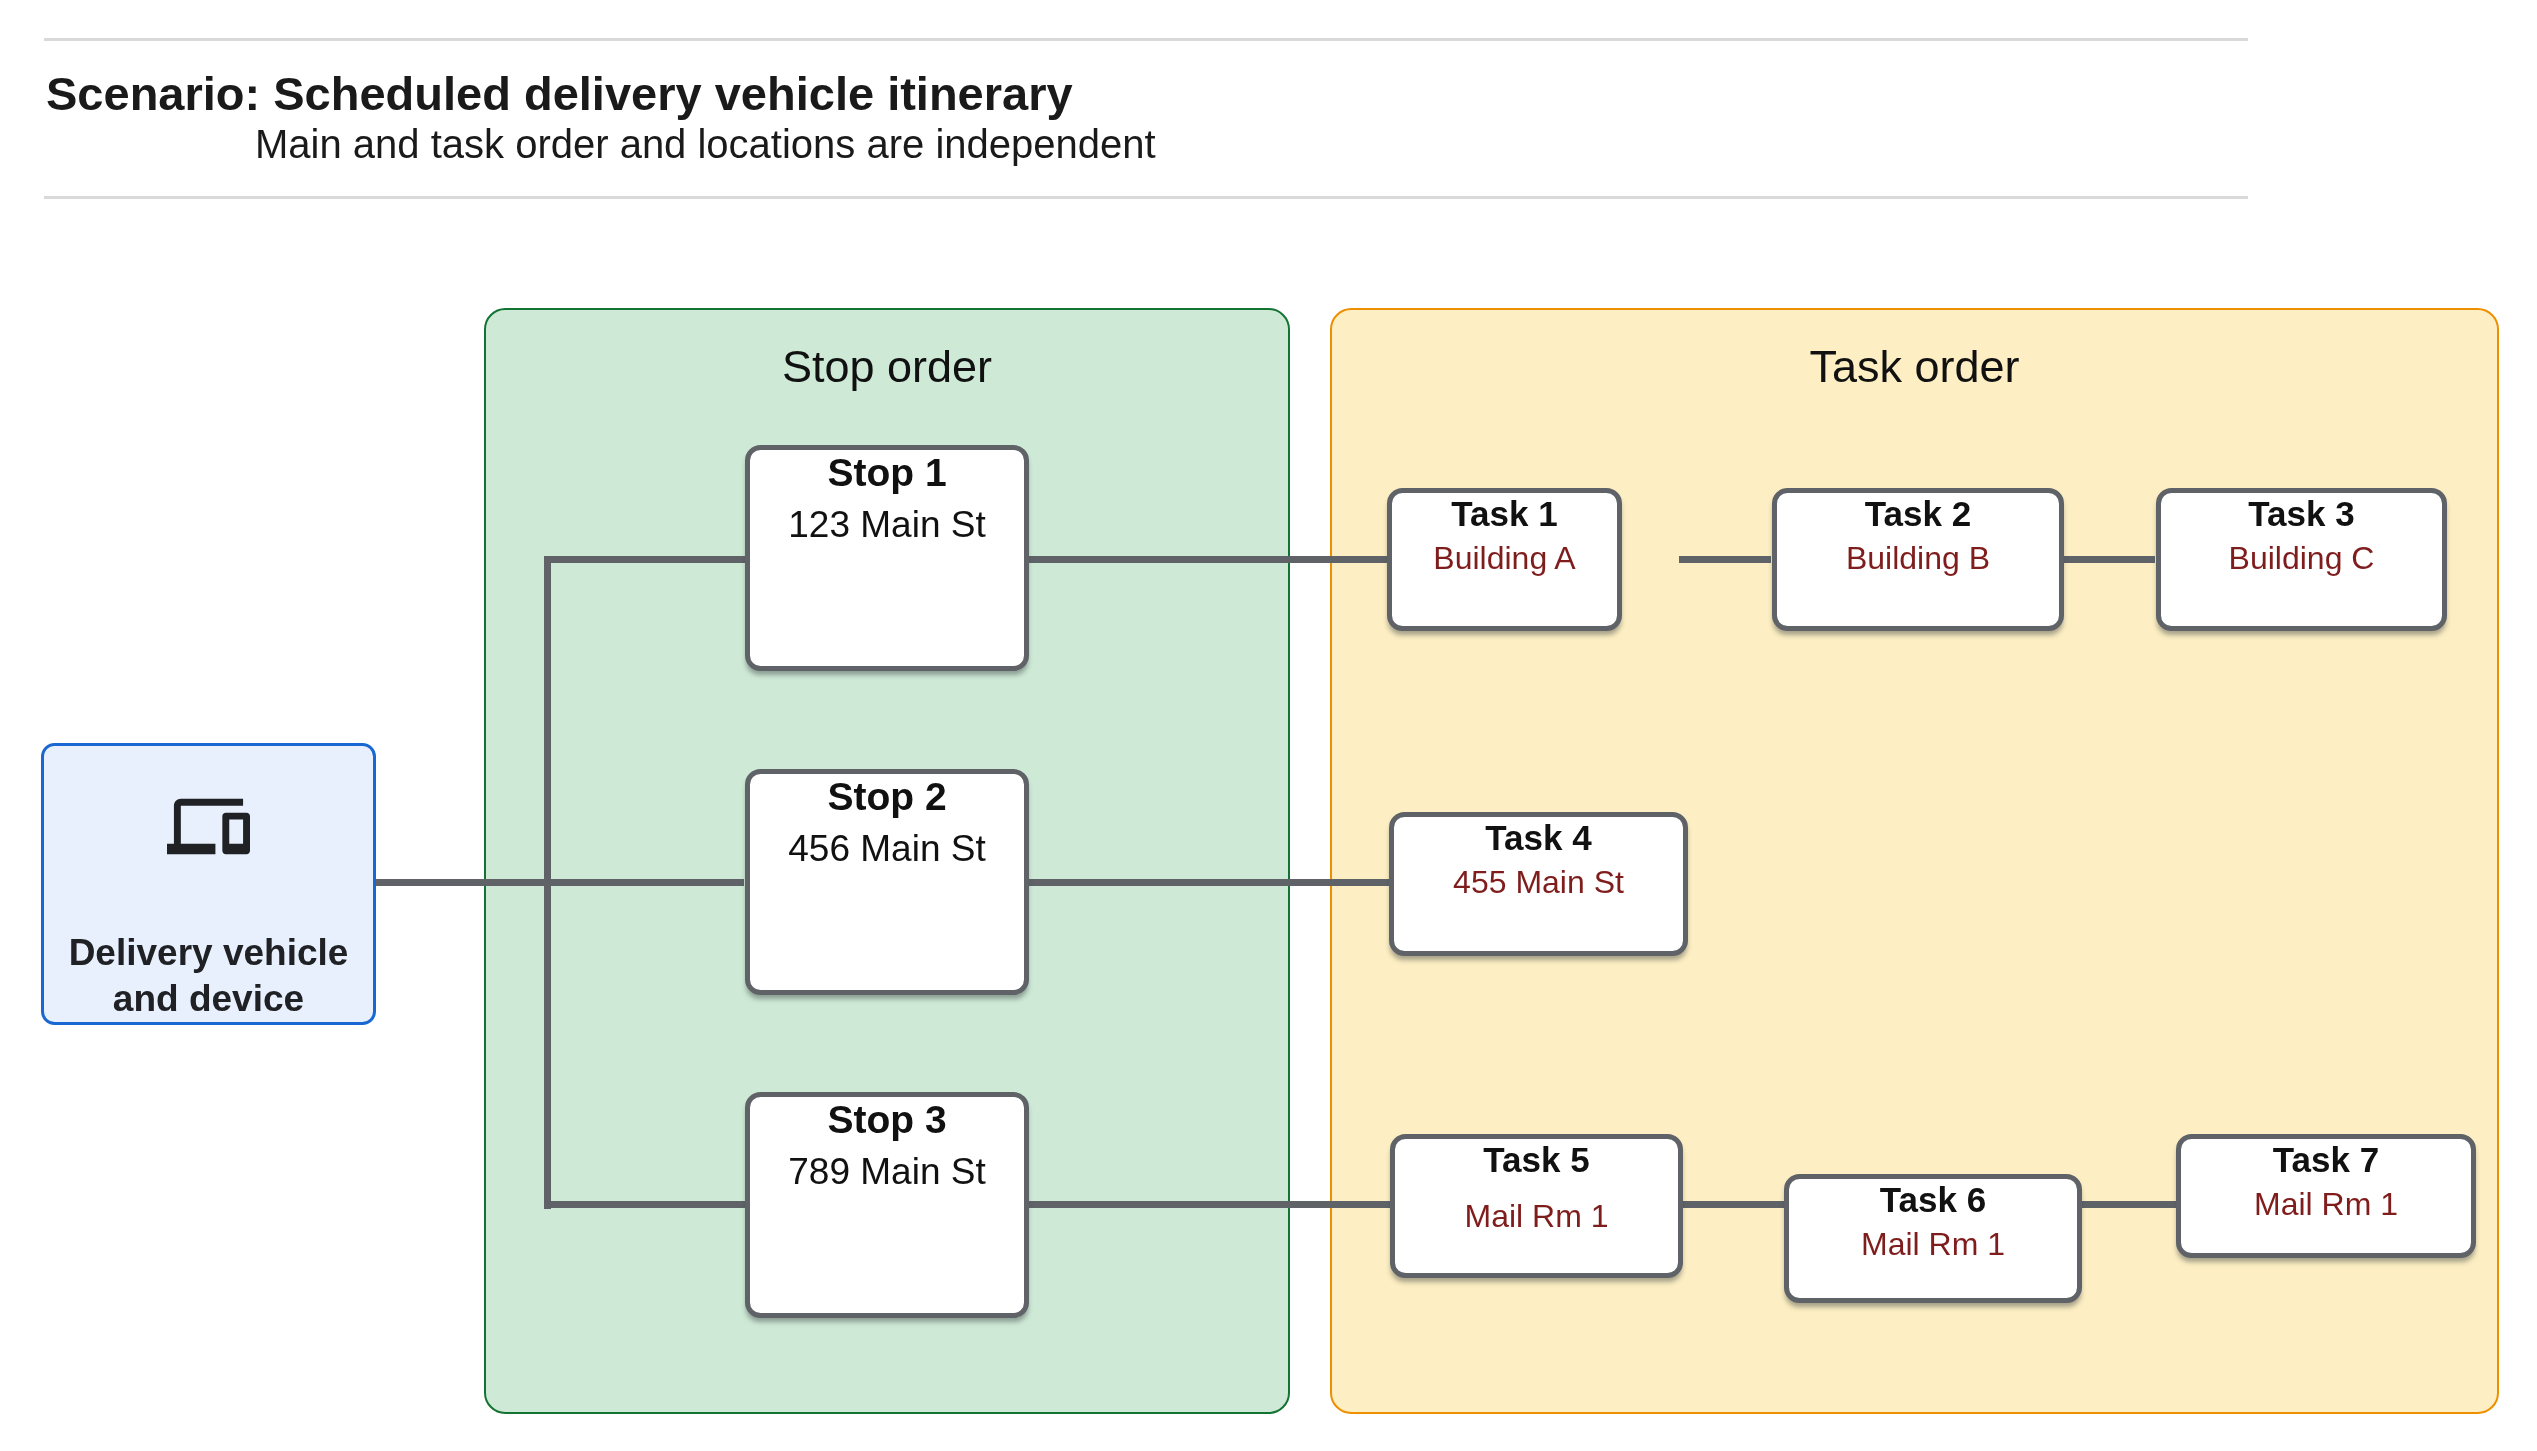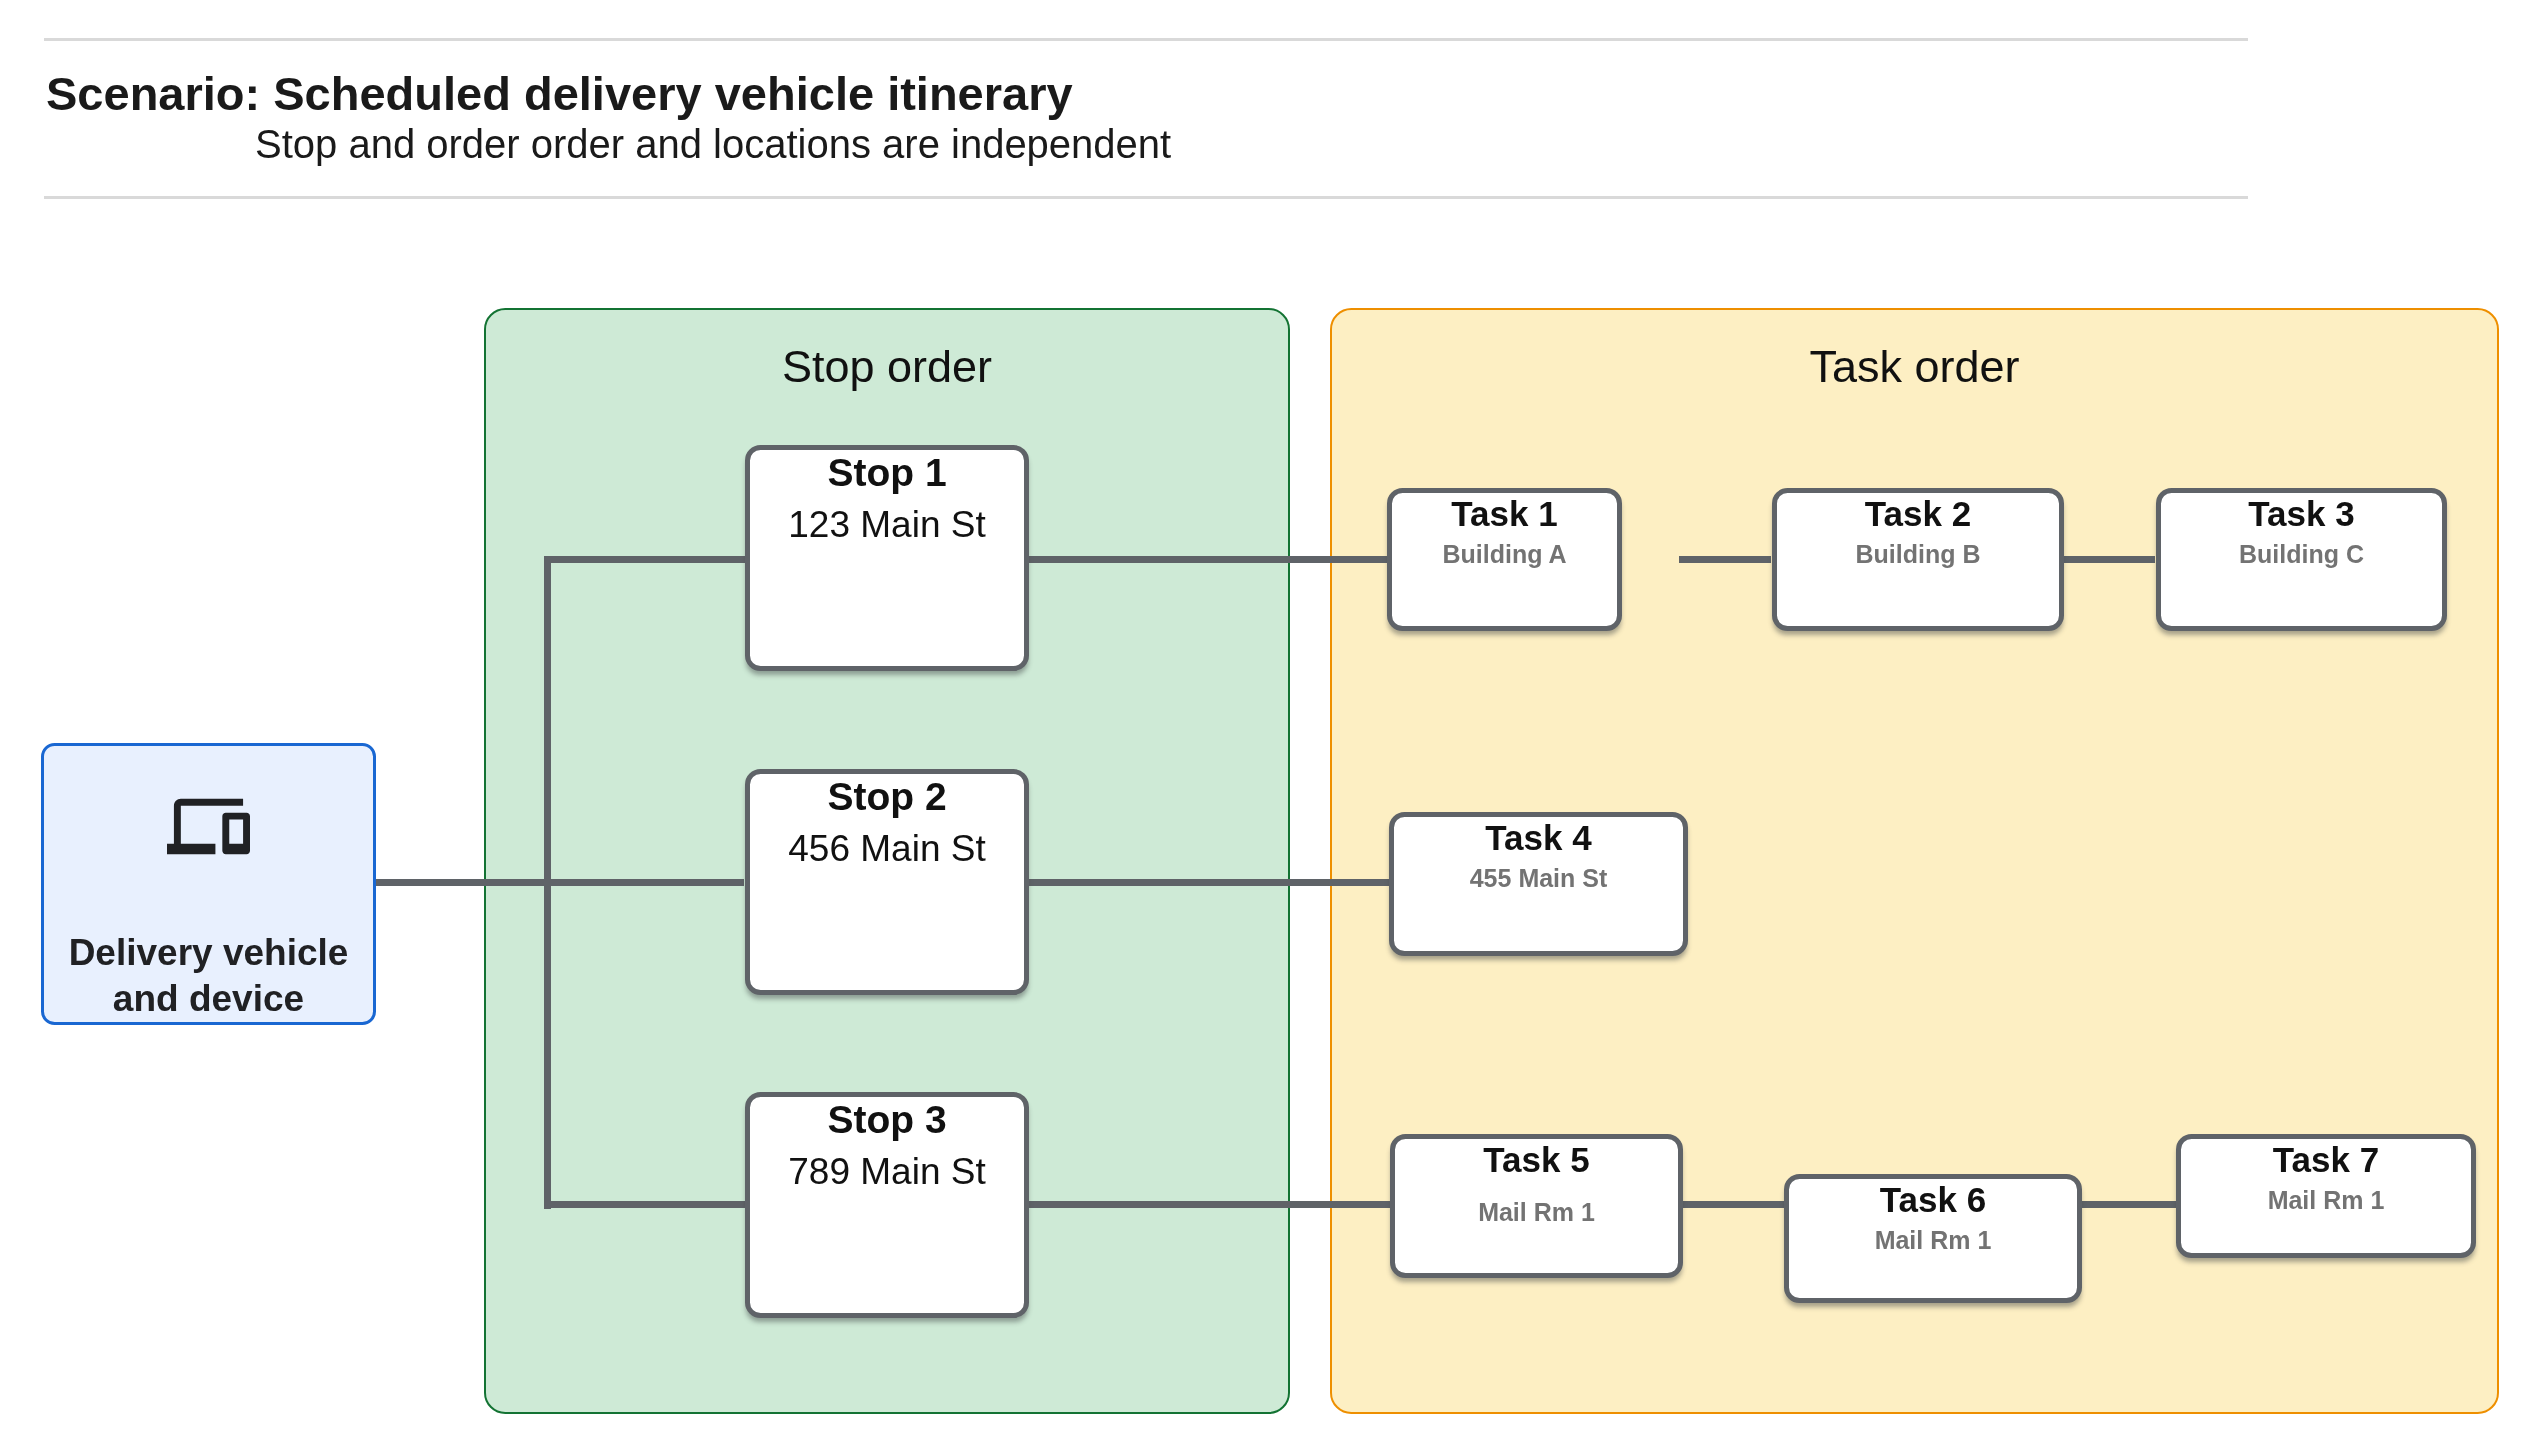--- a/index.html
+++ b/index.html
@@ -19,21 +19,21 @@
   .connector{position:absolute;background:#5f6368;}
 
   .node{
     position:absolute;background:#ffffff;border:5.8px solid #5f6368;border-radius:15.5px;
     box-sizing:border-box;display:flex;flex-direction:column;align-items:center;justify-content:flex-start;
     box-shadow:0 5.8px 5.8px -1.9px rgba(60,64,67,0.45);text-align:center;
   }
   .stop-node .node-title{font-size:39px;font-weight:bold;color:#111111;line-height:1.2;}
   .stop-node .node-sub{font-size:37px;font-weight:400;color:#111111;line-height:1.2;margin-top:5.8px;}
   .task-node .node-title{font-size:35px;font-weight:bold;color:#111111;line-height:1.2;}
-  .task-node .node-sub{font-size:25px;font-weight:700;color:#737373;line-height:1.2;margin-top:3.9px;}
+  .task-node .node-sub{font-size:32px;font-weight:400;color:#7f1d1d;line-height:1.2;margin-top:3.9px;}
 
   .delivery{
     position:absolute;left:41px;top:743px;width:335px;height:282px;box-sizing:border-box;
     background:#e8f0fe;border:3.9px solid #1967d2;border-radius:13.6px;
     display:flex;flex-direction:column;align-items:center;gap:44px;
   }
   .delivery .icon{margin-top:39px;width:93px;height:93px;}
   .delivery .label{margin-top:17.5px;font-size:37px;font-weight:bold;color:#202124;text-align:center;line-height:1.25;}
 
   
@@ -49,21 +49,21 @@
   #task6{left:1784px;top:1134px;width:298px;height:129px;margin-top:40px;}
   #task7{left:2176px;top:1134px;width:300px;height:124px;}
 </style>
 </head>
 <body>
 
 <div class="stage">
 
   <div class="hairline" style="left:44px;top:38px;width:2204px;"></div>
   <div class="title">Scenario: Scheduled delivery vehicle itinerary</div>
-  <div class="subtitle">Stop and order order and locations are independent</div>
+  <div class="subtitle">Main and task order and locations are independent</div>
   <div class="hairline" style="left:44px;top:196px;width:2204px;"></div>
 
   <div class="panel panel-stop">
     <div class="panel-label">Stop order</div>
   </div>
   <div class="panel panel-task">
     <div class="panel-label">Task order</div>
   </div>
 
   <div class="connector" style="left:373px;top:879px;width:371px;height:6.8px;"></div>

